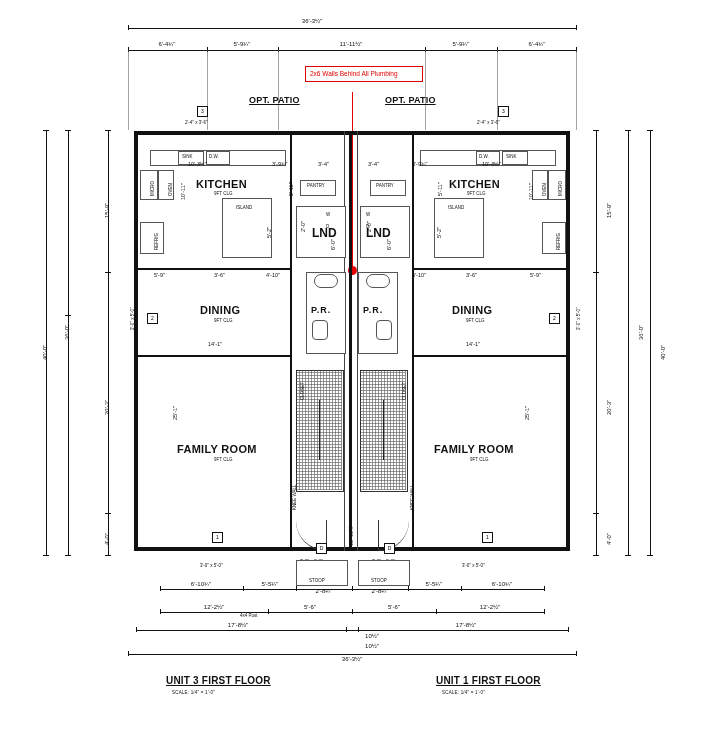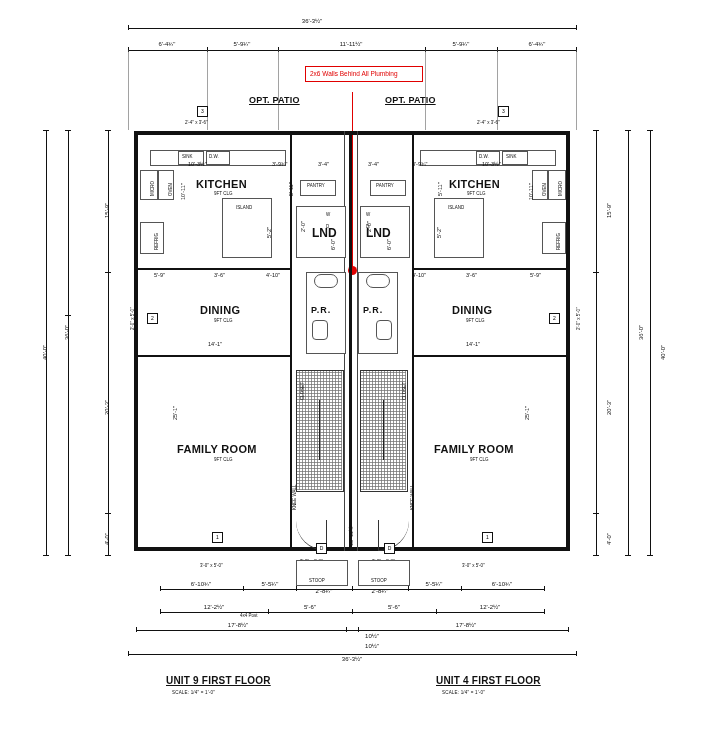--- a/index.html
+++ b/index.html
@@ -306,18 +306,18 @@
   <div class="txt dim ctr" style="left:238px;top:622px;width:60px;margin-left:-30px;">17'-8½"</div>
   <div class="txt dim ctr" style="left:372px;top:633px;width:40px;margin-left:-20px;">10½"</div>
   <div class="txt dim ctr" style="left:466px;top:622px;width:60px;margin-left:-30px;">17'-8½"</div>
 
   <div class="hline" style="left:128px;top:654px;width:448px;"></div>
   <div class="tick" style="left:128px;top:651px;"></div>
   <div class="tick" style="left:576px;top:651px;"></div>
   <div class="txt dim ctr" style="left:372px;top:643px;width:40px;margin-left:-20px;">10½"</div>
   <div class="txt dim ctr" style="left:352px;top:656px;width:80px;margin-left:-40px;">36'-3½"</div>
 
-  <div class="txt title" style="left:166px;top:675px;">UNIT 9 FIRST FLOOR</div>
+  <div class="txt title" style="left:166px;top:675px;">UNIT 3 FIRST FLOOR</div>
   <div class="txt scale" style="left:172px;top:690px;">SCALE:  1/4" = 1'-0"</div>
-  <div class="txt title" style="left:436px;top:675px;">UNIT 4 FIRST FLOOR</div>
+  <div class="txt title" style="left:436px;top:675px;">UNIT 1 FIRST FLOOR</div>
   <div class="txt scale" style="left:442px;top:690px;">SCALE:  1/4" = 1'-0"</div>
 
 </div>
 
 </body></html>

